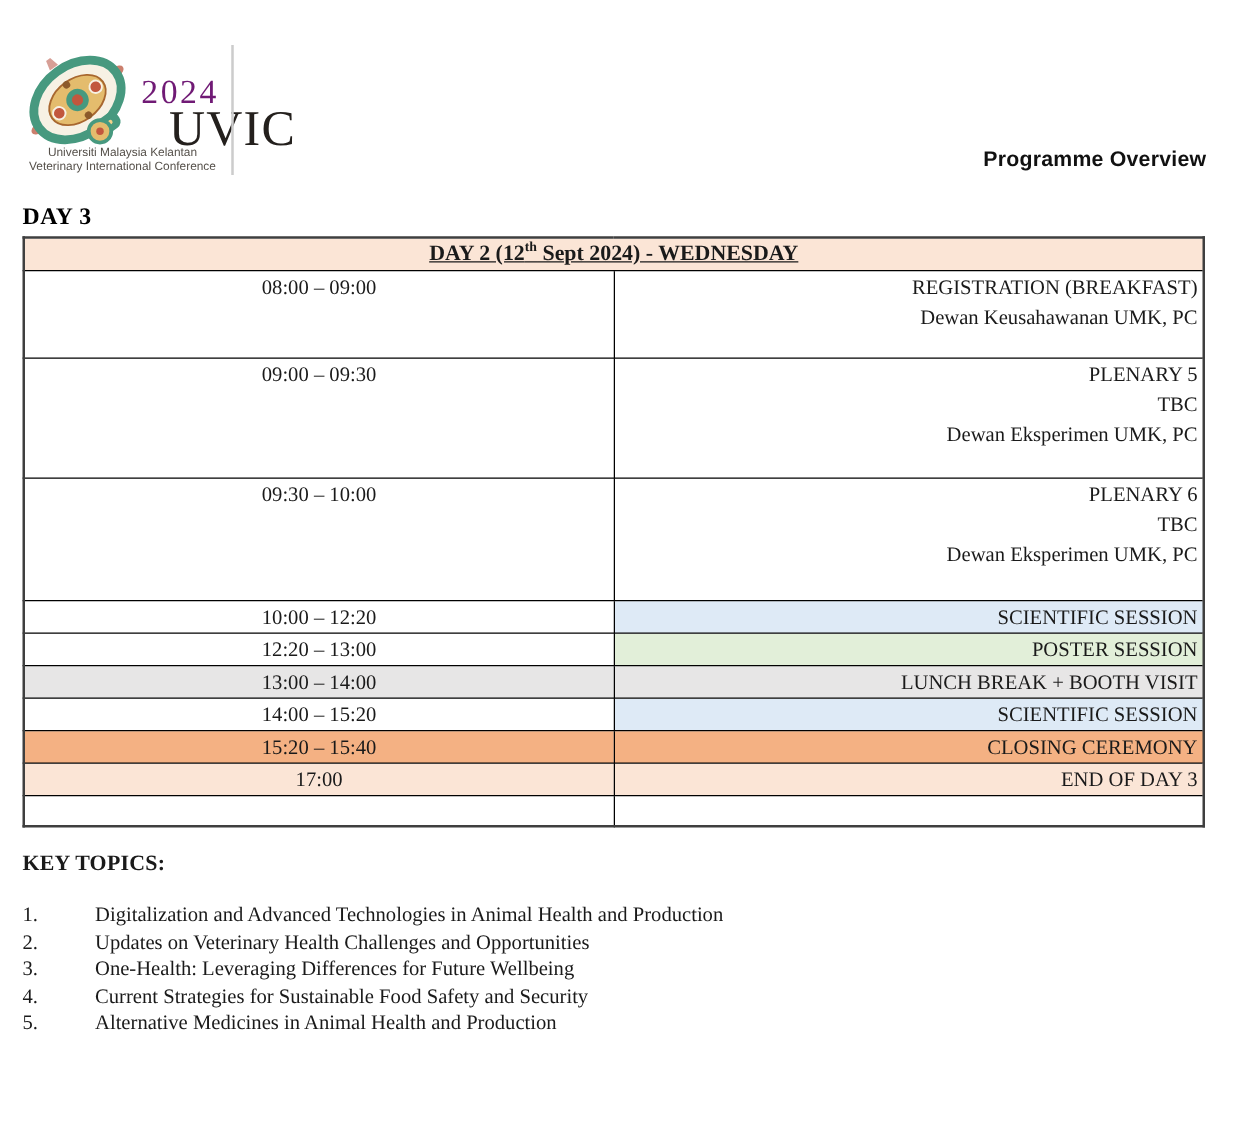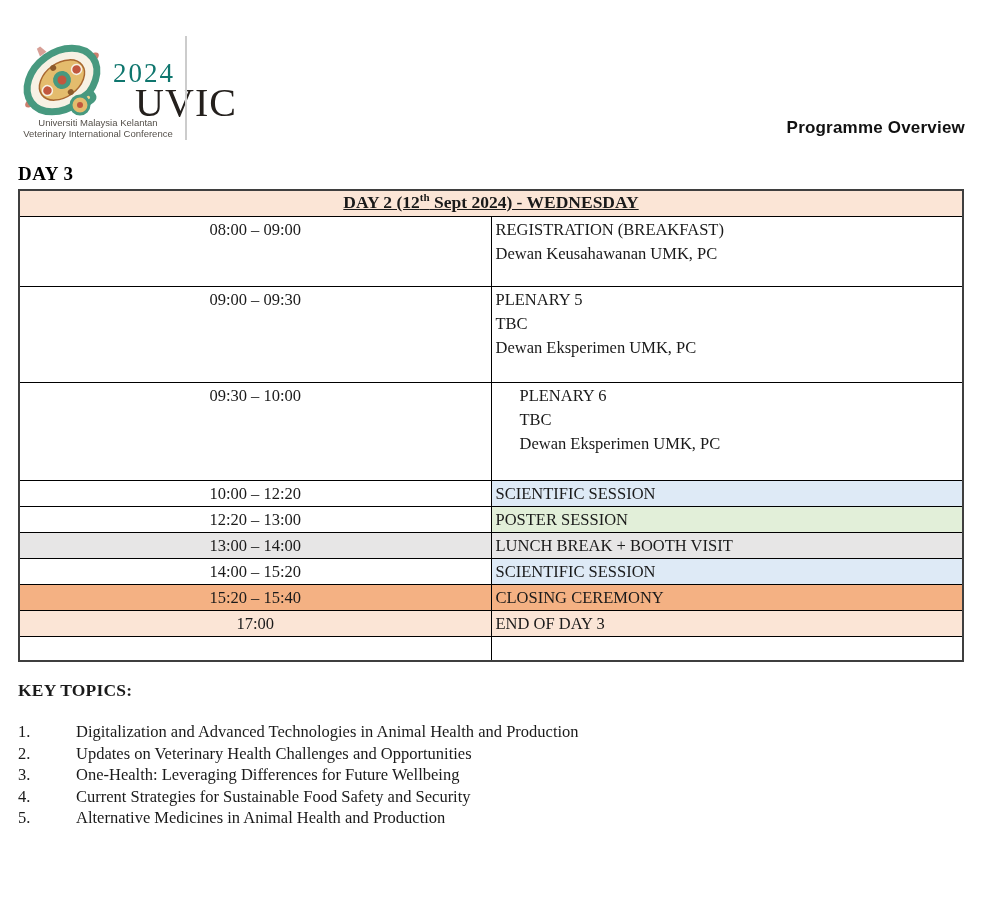--- a/index.html
+++ b/index.html
@@ -5,21 +5,21 @@
   html,body{margin:0;padding:0;background:#ffffff;}
   .page{
     position:relative;width:988px;height:908px;background:#ffffff;overflow:hidden;
     font-family:"Liberation Serif","DejaVu Serif",serif;color:#1a1a1a;
   }
   
   .logo{position:absolute;left:12px;top:36px;width:172px;height:106px;}
   .turtle{position:absolute;left:2px;top:0px;width:102px;height:90px;}
   .logo-year{
     position:absolute;left:94px;top:22px;width:76px;text-align:center;
-    font-size:27px;letter-spacing:2px;color:#0f766e;
+    font-size:27px;letter-spacing:2px;color:#701a75;
   }
   .logo-acronym{
     position:absolute;left:74px;top:43px;width:104px;text-align:center;
     font-size:40px;letter-spacing:1px;color:#24201d;margin-left:48px;
   }
   .logo-sub{
     position:absolute;left:0px;top:82px;width:172px;text-align:center;
     font-family:"Liberation Sans","DejaVu Sans",sans-serif;
     font-size:9.5px;line-height:10.5px;color:#55504a;
   }
@@ -44,21 +44,21 @@
   table.schedule td,table.schedule th{
     border:1px solid #000000;padding:1px 4px 0 4px;vertical-align:top;
     overflow:hidden;
   }
   table.schedule{border:2px solid #3f3f3f;}
   th.sched-title{
     height:24px;font-size:17.5px;font-weight:bold;text-align:center;
   }
   th.sched-title sup{font-size:11px;vertical-align:super;line-height:0;}
   td.time-cell{width:146px;text-align:center;line-height:23px;}
-  td.event-cell{text-align:left;white-space:pre-line;line-height:24px;}
+  td.event-cell{text-align:right;white-space:pre-line;line-height:24px;}
   
   .key-topics{position:absolute;left:18px;top:680px;width:940px;}
   .kt-heading{font-weight:bold;font-size:17.5px;margin-bottom:20px;letter-spacing:0.2px;}
   .kt-row{display:flex;font-size:16.5px;line-height:21.6px;}
   .kt-num{width:58px;flex:0 0 58px;}
   .kt-text{flex:1;}
 </style>
 </head>
 <body>
 

